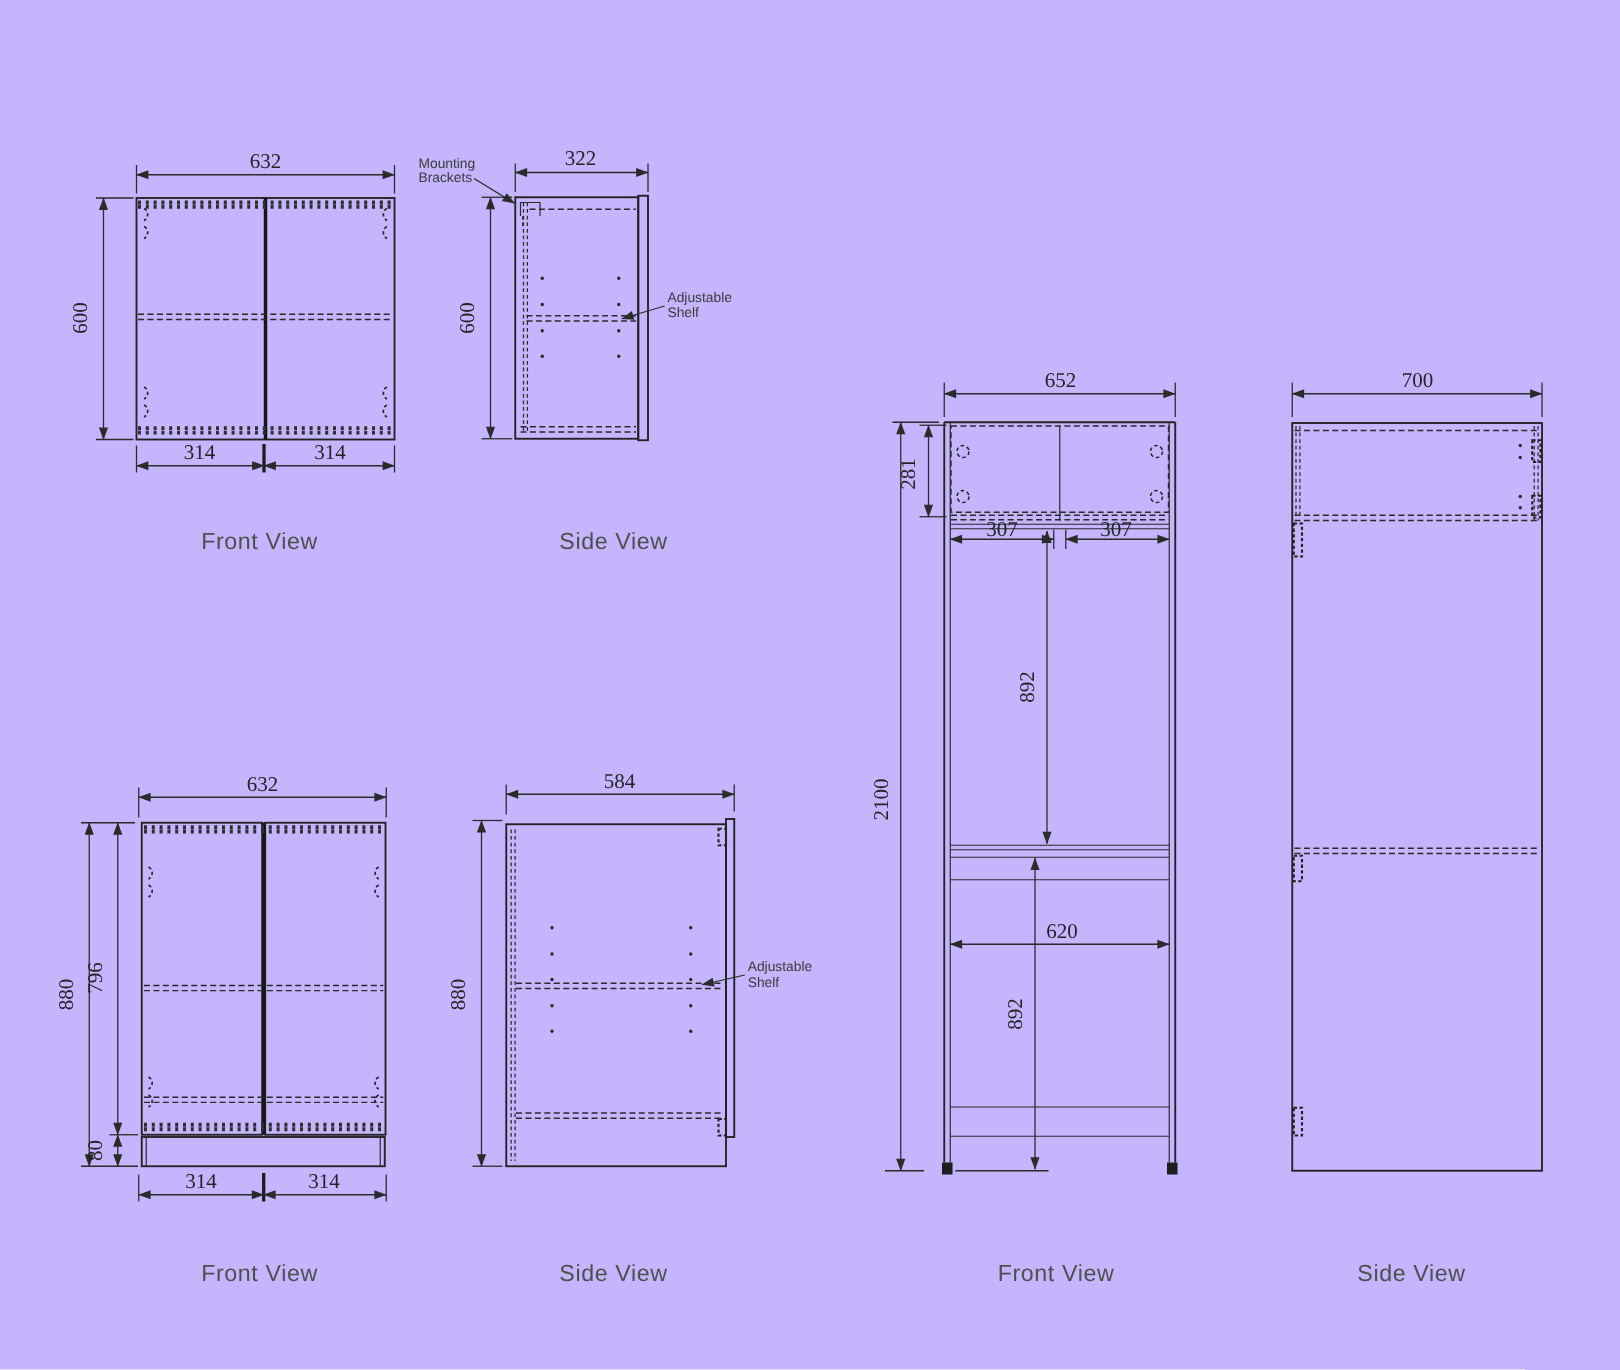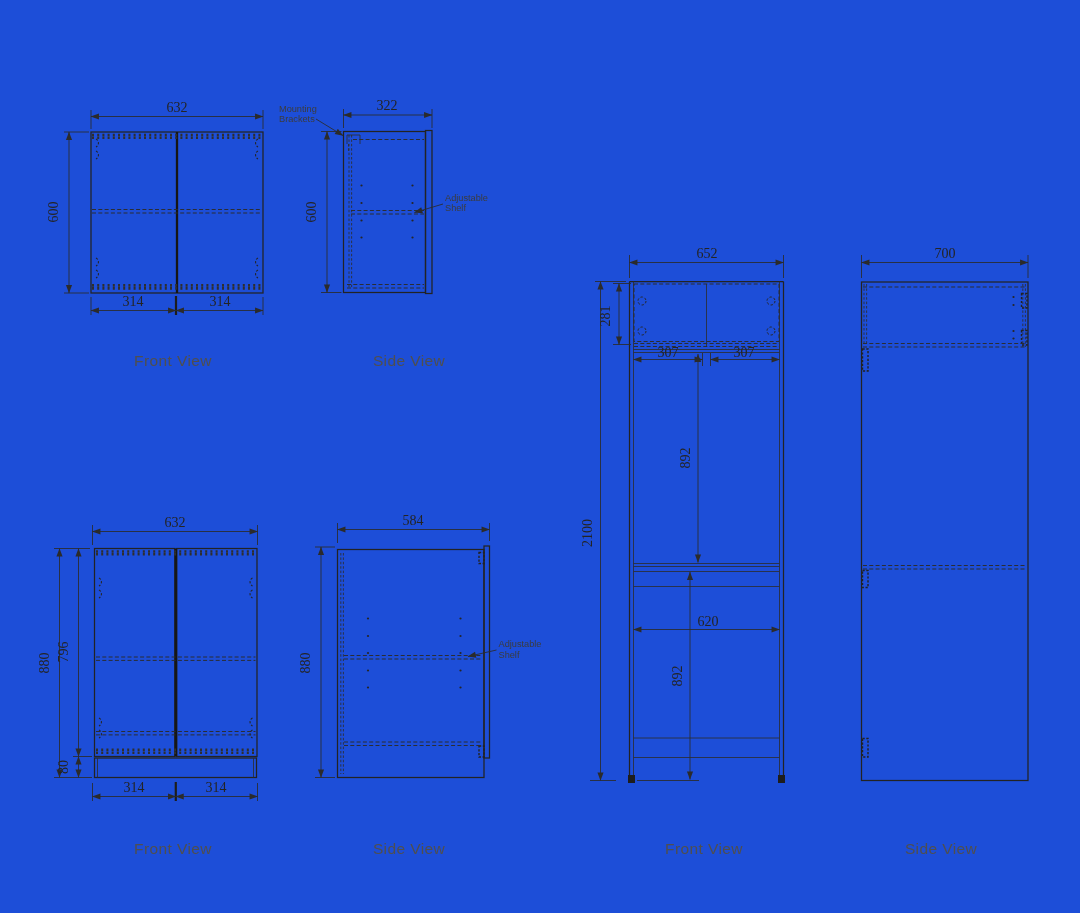--- a/index.html
+++ b/index.html
@@ -1,16 +1,16 @@
 <!DOCTYPE html>
 <html><head>
 <meta charset="utf-8">
 <style>
   html,body{margin:0;padding:0;background:#ffffff;}
-  .canvas{position:relative;width:1080px;height:913px;background:#1d4ed8;overflow:hidden;
+  .canvas{position:relative;width:1080px;height:913px;background:#c4b5fd;overflow:hidden;
           font-family:"Liberation Sans",sans-serif;}
   svg{display:block}
   
   .ol{stroke:#232323;stroke-width:1.25;fill:none}
   .ol2{stroke:#2b2b2b;stroke-width:0.8;fill:none}
   .olh{stroke:#161616;stroke-width:2.3;fill:none}
   
   .hid{stroke:#2b2b2b;stroke-width:0.95;fill:none;stroke-dasharray:4 2.3}
   .hid2{stroke:#2e2e2e;stroke-width:0.85;fill:none;stroke-dasharray:2.5 1.9}
   .tick{stroke:#2e2e2e;stroke-width:2.6;fill:none;stroke-dasharray:2 3.2}

